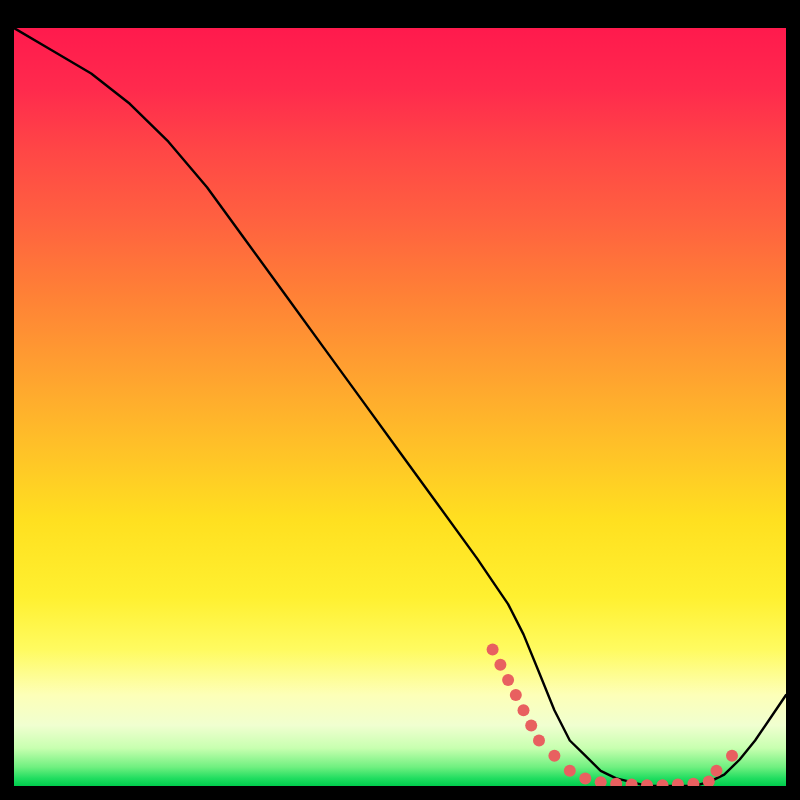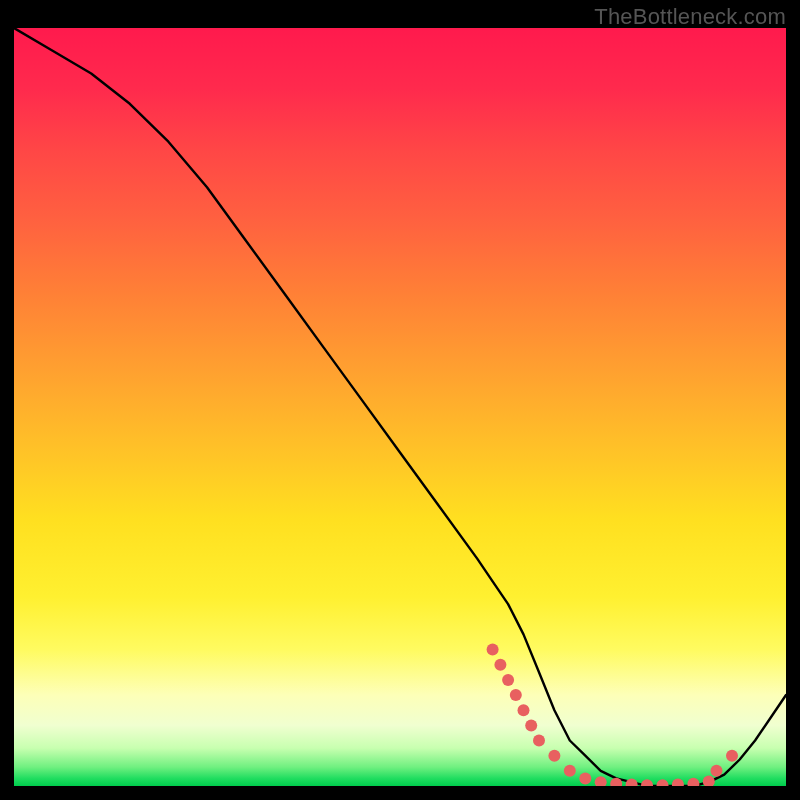--- a/index.html
+++ b/index.html
@@ -71,21 +71,20 @@
   .dot {
     fill: #e86060;
     stroke: none;
   }
 </style>
 </head>
 <body>
 
 <div class="outer">
 
-  <div class="watermark">TheBottleneck.com</div>
 
   <div class="plot">
     <svg class="overlay" viewBox="0 0 772 758" preserveAspectRatio="none">
       <path id="curve-path" class="curve-line" d="M0.0 0.0 L38.6 22.7 L77.2 45.5 L115.8 75.8 L154.4 113.7 L193.0 159.2 L231.6 212.2 L270.2 265.3 L308.8 318.4 L347.4 371.4 L386.0 424.5 L424.6 477.5 L463.2 530.6 L478.6 553.3 L494.1 576.1 L509.5 606.4 L525.0 644.3 L540.4 682.2 L555.8 712.5 L571.3 727.7 L586.7 742.8 L602.2 750.4 L617.6 754.2 L633.0 758.0 L648.5 758.0 L663.9 758.0 L679.4 758.0 L694.8 754.2 L710.2 746.6 L725.7 731.5 L741.1 712.5 L756.6 689.8 L772.0 667.0"></path>
       <g id="dots-group">
           <circle cx="478.6" cy="621.6" r="6" class="dot"></circle>
           <circle cx="486.4" cy="636.7" r="6" class="dot"></circle>
           <circle cx="494.1" cy="651.9" r="6" class="dot"></circle>
           <circle cx="501.8" cy="667.0" r="6" class="dot"></circle>
           <circle cx="509.5" cy="682.2" r="6" class="dot"></circle>

